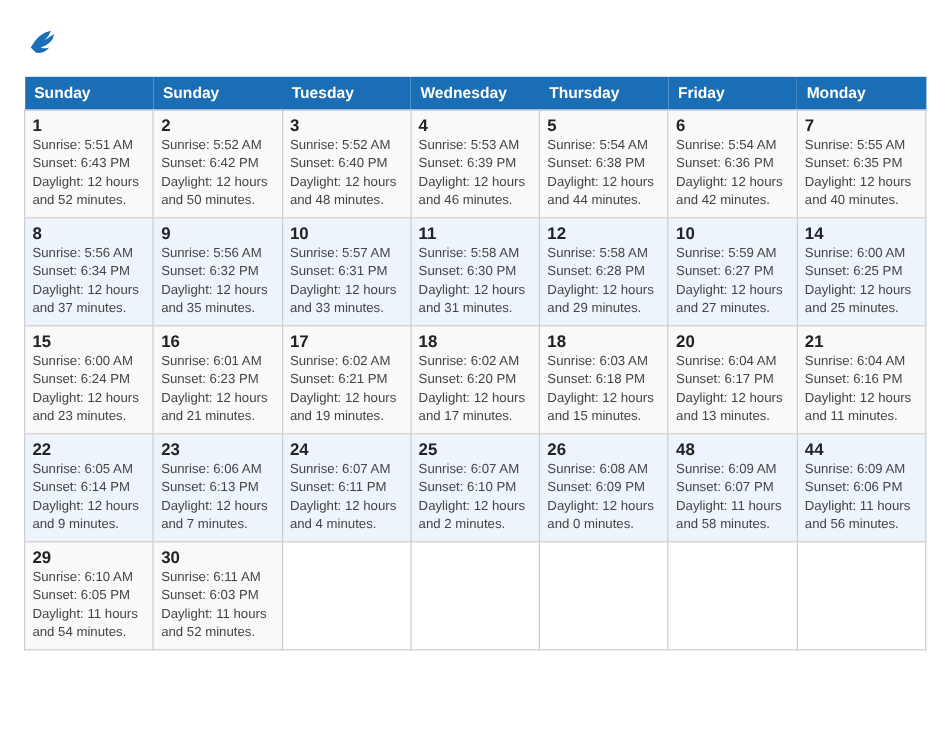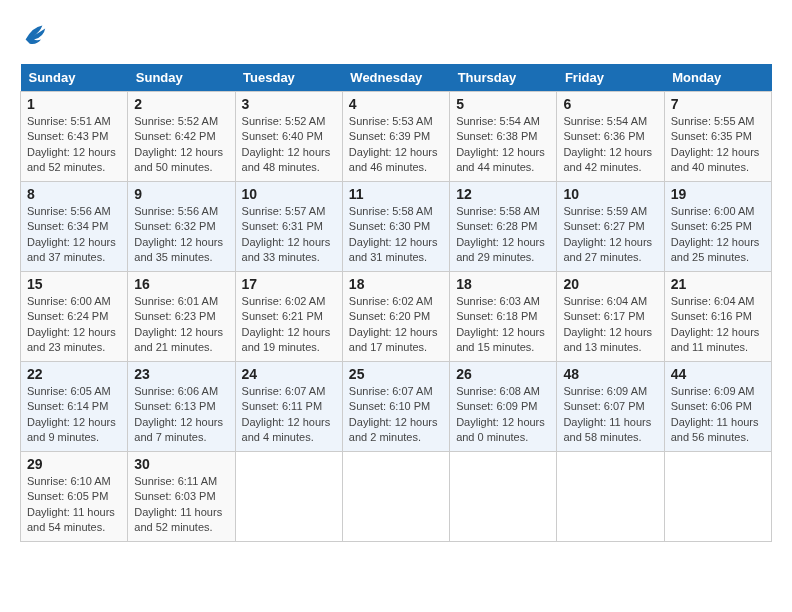--- a/index.html
+++ b/index.html
@@ -142,21 +142,21 @@
         <td><span class="day-num">9</span>
 <span class="day-info">Sunrise: 5:56 AM<br>Sunset: 6:32 PM<br>Daylight: 12 hours and 35 minutes.</span></td>
         <td><span class="day-num">10</span>
 <span class="day-info">Sunrise: 5:57 AM<br>Sunset: 6:31 PM<br>Daylight: 12 hours and 33 minutes.</span></td>
         <td><span class="day-num">11</span>
 <span class="day-info">Sunrise: 5:58 AM<br>Sunset: 6:30 PM<br>Daylight: 12 hours and 31 minutes.</span></td>
         <td><span class="day-num">12</span>
 <span class="day-info">Sunrise: 5:58 AM<br>Sunset: 6:28 PM<br>Daylight: 12 hours and 29 minutes.</span></td>
         <td><span class="day-num">10</span>
 <span class="day-info">Sunrise: 5:59 AM<br>Sunset: 6:27 PM<br>Daylight: 12 hours and 27 minutes.</span></td>
-        <td><span class="day-num">19</span>
+        <td><span class="day-num">14</span>
 <span class="day-info">Sunrise: 6:00 AM<br>Sunset: 6:25 PM<br>Daylight: 12 hours and 25 minutes.</span></td>
       </tr>
       <tr>
         <td><span class="day-num">15</span>
 <span class="day-info">Sunrise: 6:00 AM<br>Sunset: 6:24 PM<br>Daylight: 12 hours and 23 minutes.</span></td>
         <td><span class="day-num">16</span>
 <span class="day-info">Sunrise: 6:01 AM<br>Sunset: 6:23 PM<br>Daylight: 12 hours and 21 minutes.</span></td>
         <td><span class="day-num">17</span>
 <span class="day-info">Sunrise: 6:02 AM<br>Sunset: 6:21 PM<br>Daylight: 12 hours and 19 minutes.</span></td>
         <td><span class="day-num">18</span>

